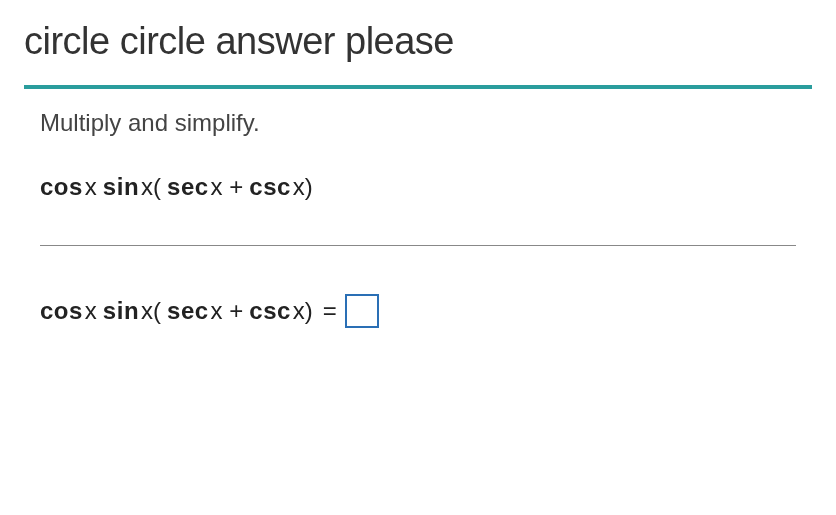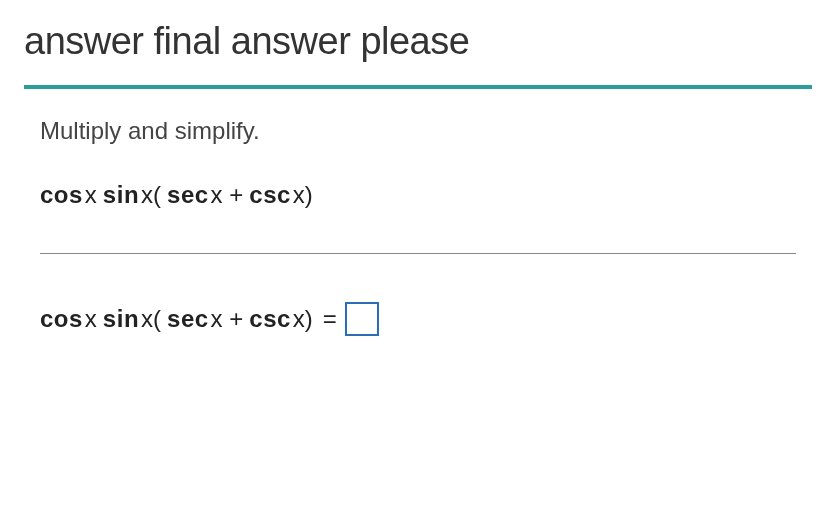--- a/index.html
+++ b/index.html
@@ -21,21 +21,21 @@
       letter-spacing: -0.5px;
       margin-bottom: 22px;
       font-family: "Segoe UI", Arial, sans-serif;
     }
     .divider-teal {
       border: none;
       border-top: 4px solid #2a9d9d;
       margin-bottom: 0;
     }
     .content-area {
-      padding: 28px 16px 0 16px;
+      padding: 20px 16px 0 16px;
     }
     .instruction {
       font-size: 24px;
       color: #444444;
       font-weight: 400;
       margin-bottom: 36px;
     }
     .expression-line {
       font-size: 24px;
       color: #222222;
@@ -75,21 +75,21 @@
       width: 34px;
       height: 34px;
       border: 2px solid #2a6fb5;
       background: #ffffff;
       vertical-align: middle;
     }
   </style>
 </head>
 <body>
 
-<div class="heading">answer final answer please</div>
+<div class="heading">circle circle answer please</div>
 
 <hr class="divider-teal">
 
 <div class="content-area">
 
   <div class="instruction">Multiply and simplify.</div>
 
   <div class="expression-line">
     <span class="bold-fn">cos</span>
       <span class="var-x">x </span>

